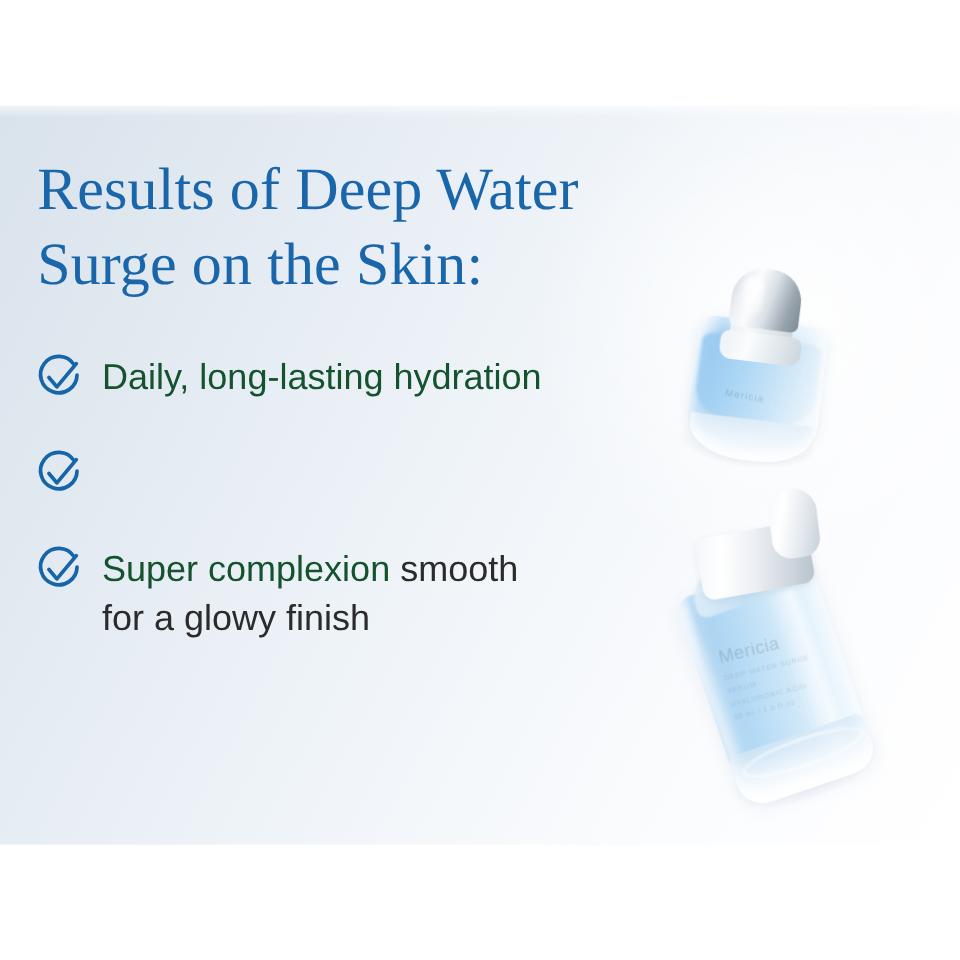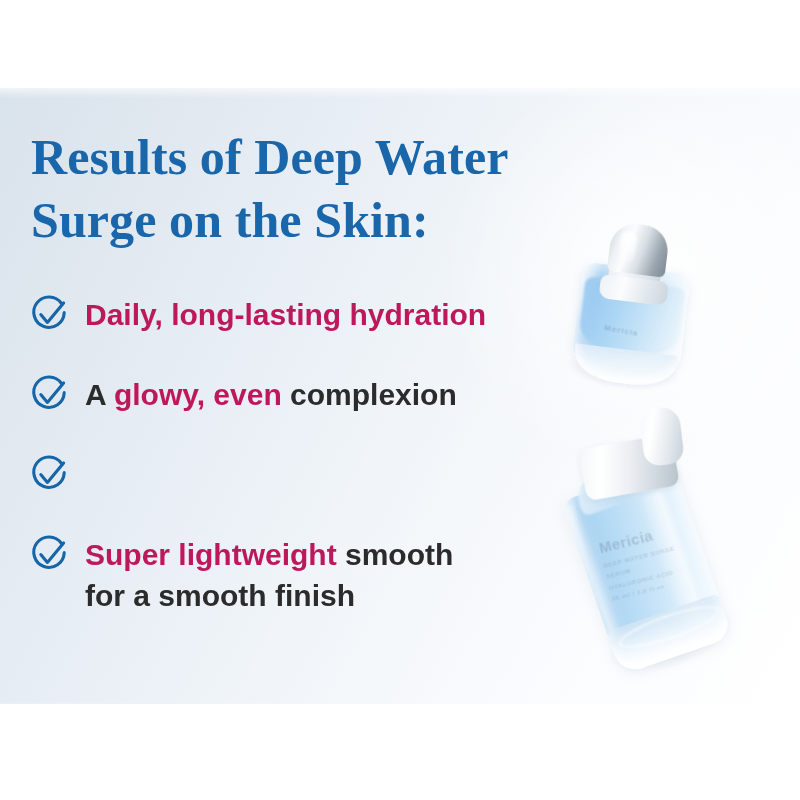--- a/index.html
+++ b/index.html
@@ -13,21 +13,20 @@
     background: #ffffff;
     overflow: hidden;
   }
 
   #canvas {
     position: relative;
     width: 800px;
     height: 704px;
     background: #ffffff;
     overflow: hidden;
-    font-weight: bold;
   }
 
   
   .bg-band {
     position: absolute;
     left: 0;
     top: 88px;
     width: 800px;
     height: 624px;
     background:
@@ -106,21 +105,21 @@
   }
   .check-icon svg { display: block; }
 
   .bullet-text {
     font-family: "Liberation Sans", sans-serif;
     font-size: 30px;
     line-height: 1.38;
     color: #2b2b2b;
     padding-top: 2px;
   }
-  .hl { color: #be185d; }
+  .hl { color: #14532d; }
   .dk { color: #2b2b2b; }
 
   
   .product-top {
     position: absolute;
     left: 564px;
     top: 222px;
     width: 136px;
     height: 180px;
     transform: rotate(7deg);
@@ -388,47 +387,38 @@
         <svg width="42" height="42" viewBox="0 0 42 42">
           <path d="M33.5 9.5 A15.2 15.2 0 1 0 36.2 18.6" fill="none" stroke="#1565a8" stroke-width="3.1" stroke-linecap="round"></path>
           <path d="M12.8 20.6 L19.4 28.4 L35.6 9.0" fill="none" stroke="#1565a8" stroke-width="3.1" stroke-linecap="round" stroke-linejoin="round"></path>
         </svg>
       </span>
       <span class="bullet-text">
         <span class="hl">Daily, long-lasting hydration</span>
       </span>
     </div>
 
-    <div class="bullet-row">
-      <span class="check-icon">
-        <svg width="42" height="42" viewBox="0 0 42 42">
-          <path d="M33.5 9.5 A15.2 15.2 0 1 0 36.2 18.6" fill="none" stroke="#1565a8" stroke-width="3.1" stroke-linecap="round"></path>
-          <path d="M12.8 20.6 L19.4 28.4 L35.6 9.0" fill="none" stroke="#1565a8" stroke-width="3.1" stroke-linecap="round" stroke-linejoin="round"></path>
-        </svg>
-      </span>
-      <span class="bullet-text"><span class="dk">A </span><span class="hl">glowy, even</span><span class="dk"> complexion</span></span>
-    </div>
 
     <div class="bullet-row">
       <span class="check-icon">
         <svg width="42" height="42" viewBox="0 0 42 42">
           <path d="M33.5 9.5 A15.2 15.2 0 1 0 36.2 18.6" fill="none" stroke="#1565a8" stroke-width="3.1" stroke-linecap="round"></path>
           <path d="M12.8 20.6 L19.4 28.4 L35.6 9.0" fill="none" stroke="#1565a8" stroke-width="3.1" stroke-linecap="round" stroke-linejoin="round"></path>
         </svg>
       </span>
     </div>
 
     <div class="bullet-row">
       <span class="check-icon">
         <svg width="42" height="42" viewBox="0 0 42 42">
           <path d="M33.5 9.5 A15.2 15.2 0 1 0 36.2 18.6" fill="none" stroke="#1565a8" stroke-width="3.1" stroke-linecap="round"></path>
           <path d="M12.8 20.6 L19.4 28.4 L35.6 9.0" fill="none" stroke="#1565a8" stroke-width="3.1" stroke-linecap="round" stroke-linejoin="round"></path>
         </svg>
       </span>
-      <span class="bullet-text"><span class="hl">Super lightweight</span><span class="dk"> smooth</span><br><span class="dk">for a smooth finish</span></span>
+      <span class="bullet-text"><span class="hl">Super complexion</span><span class="dk"> smooth</span><br><span class="dk">for a glowy finish</span></span>
     </div>
 
   </div>
 
   <div class="product-top">
     <div class="pt-shadow"></div>
     <div class="pt-body"></div>
     <div class="pt-body-liquid"></div>
     <div class="pt-base-glass"></div>
     <div class="pt-neck"></div>

